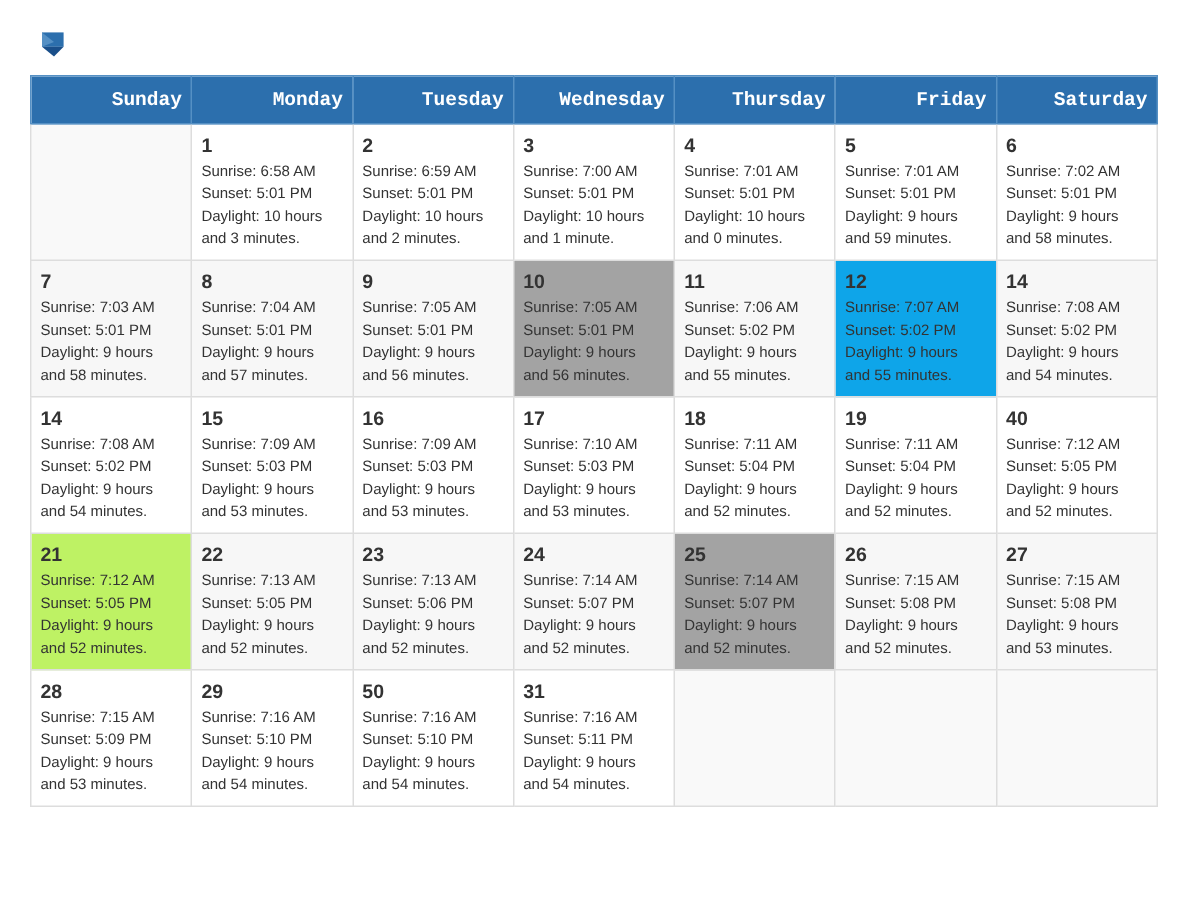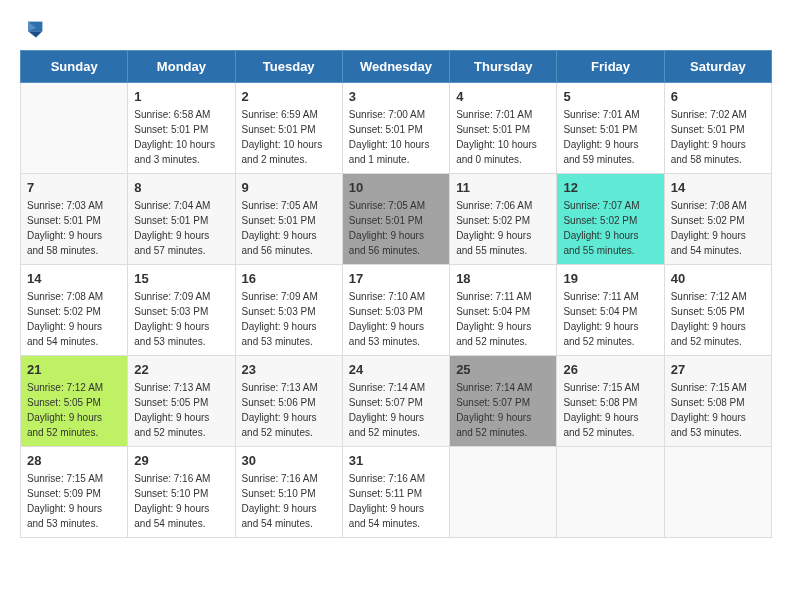--- a/index.html
+++ b/index.html
@@ -41,22 +41,23 @@
       width: 100%;
       border-collapse: collapse;
       border: 1px solid #ccc;
     }
     .calendar th {
       background-color: #2c6fad;
       color: #fff;
       padding: 8px 6px;
       font-size: 13px;
       font-weight: bold;
-      text-align: center;
+      text-align: right;
       border: 1px solid #5590c4;
+      font-family: Liberation Mono, monospace;
     }
     .calendar td {
       vertical-align: top;
       padding: 6px;
       border: 1px solid #ddd;
       width: 107px;
       min-height: 90px;
       background: #fff;
     }
     .calendar tr:nth-child(even) td {
@@ -151,21 +152,21 @@
           <div class="day-info">Sunrise: 7:05 AM<br>Sunset: 5:01 PM<br>Daylight: 9 hours and 56 minutes.</div>
         </td>
         <td style="background-color: #a3a3a3;">
           <div class="day-number">10</div>
           <div class="day-info">Sunrise: 7:05 AM<br>Sunset: 5:01 PM<br>Daylight: 9 hours and 56 minutes.</div>
         </td>
         <td style="background-color: rgb(247, 247, 247);">
           <div class="day-number">11</div>
           <div class="day-info">Sunrise: 7:06 AM<br>Sunset: 5:02 PM<br>Daylight: 9 hours and 55 minutes.</div>
         </td>
-        <td style="background-color: #5eead4;">
+        <td style="background-color: #0ea5e9;">
           <div class="day-number">12</div>
           <div class="day-info">Sunrise: 7:07 AM<br>Sunset: 5:02 PM<br>Daylight: 9 hours and 55 minutes.</div>
         </td>
         <td style="background-color: rgb(247, 247, 247);">
           <div class="day-number">14</div>
           <div class="day-info">Sunrise: 7:08 AM<br>Sunset: 5:02 PM<br>Daylight: 9 hours and 54 minutes.</div>
         </td>
       </tr>
       <tr>
         <td>
@@ -230,21 +231,21 @@
       <tr>
         <td>
           <div class="day-number">28</div>
           <div class="day-info">Sunrise: 7:15 AM<br>Sunset: 5:09 PM<br>Daylight: 9 hours and 53 minutes.</div>
         </td>
         <td>
           <div class="day-number">29</div>
           <div class="day-info">Sunrise: 7:16 AM<br>Sunset: 5:10 PM<br>Daylight: 9 hours and 54 minutes.</div>
         </td>
         <td>
-          <div class="day-number">30</div>
+          <div class="day-number">50</div>
           <div class="day-info">Sunrise: 7:16 AM<br>Sunset: 5:10 PM<br>Daylight: 9 hours and 54 minutes.</div>
         </td>
         <td>
           <div class="day-number">31</div>
           <div class="day-info">Sunrise: 7:16 AM<br>Sunset: 5:11 PM<br>Daylight: 9 hours and 54 minutes.</div>
         </td>
         <td class="empty-cell"></td>
         <td class="empty-cell"></td>
         <td class="empty-cell"></td>
       </tr>

